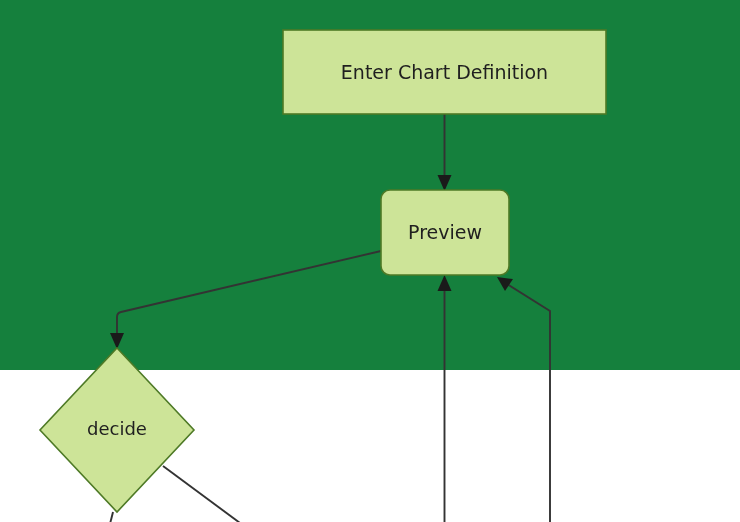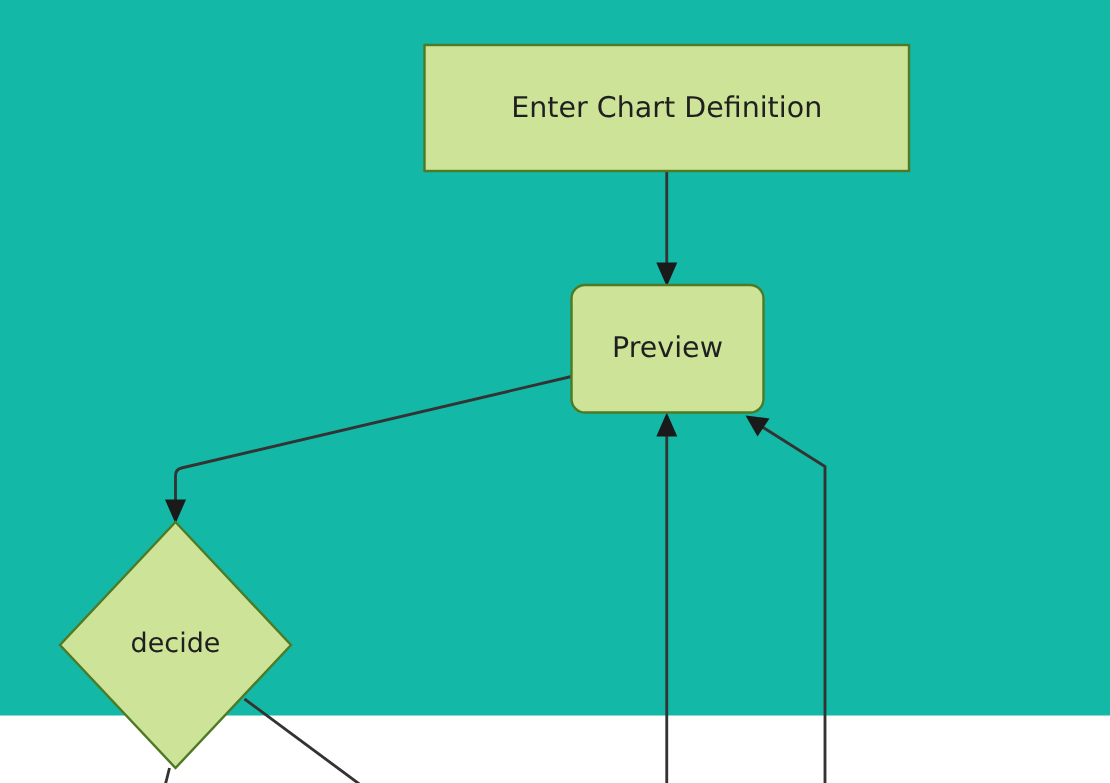--- a/index.html
+++ b/index.html
@@ -9,22 +9,22 @@
   }
   body {
     width: 740px;
     height: 522px;
     overflow: hidden;
     font-family: "DejaVu Sans", sans-serif;
   }
   #flowchart-root {
     position: relative;
     width: 740px;
-    height: 477px;
-    background: #14b8a6;
+    height: 370px;
+    background: #15803d;
   }
   #flow-svg {
     position: absolute;
     top: 0;
     left: 0;
     width: 740px;
     height: 522px;
   }
   .node-shape {
     fill: #cde498;

